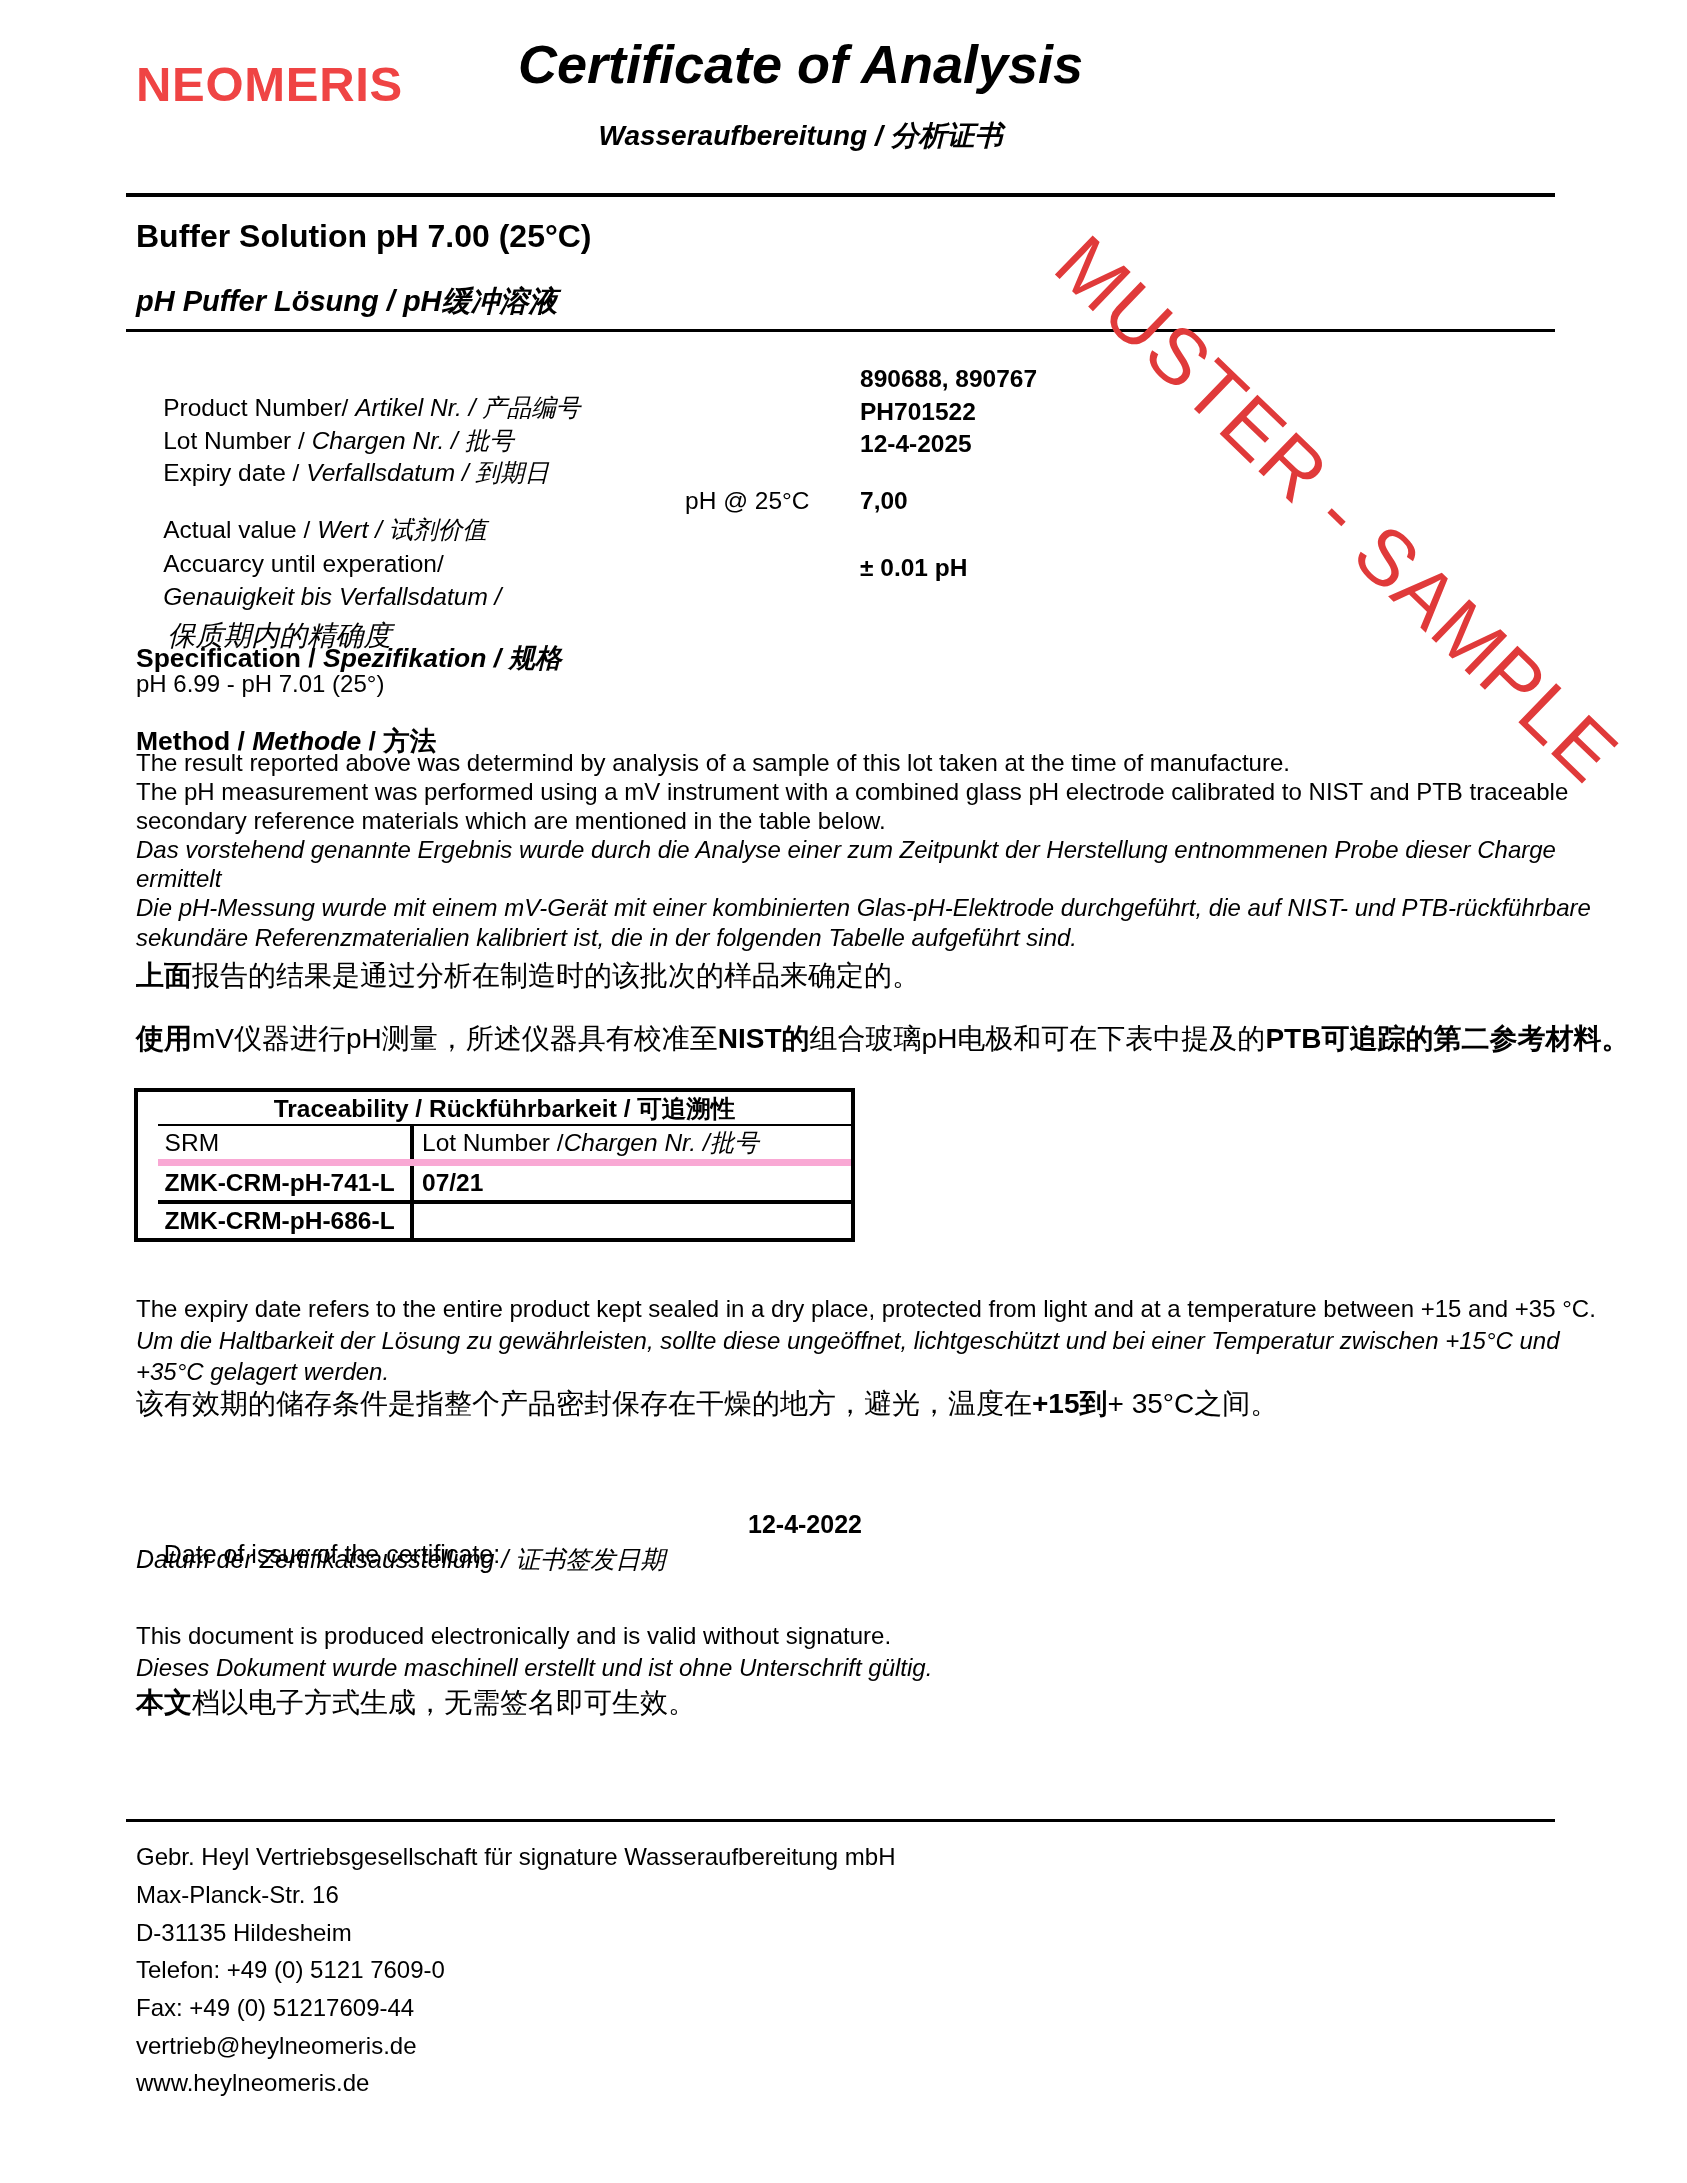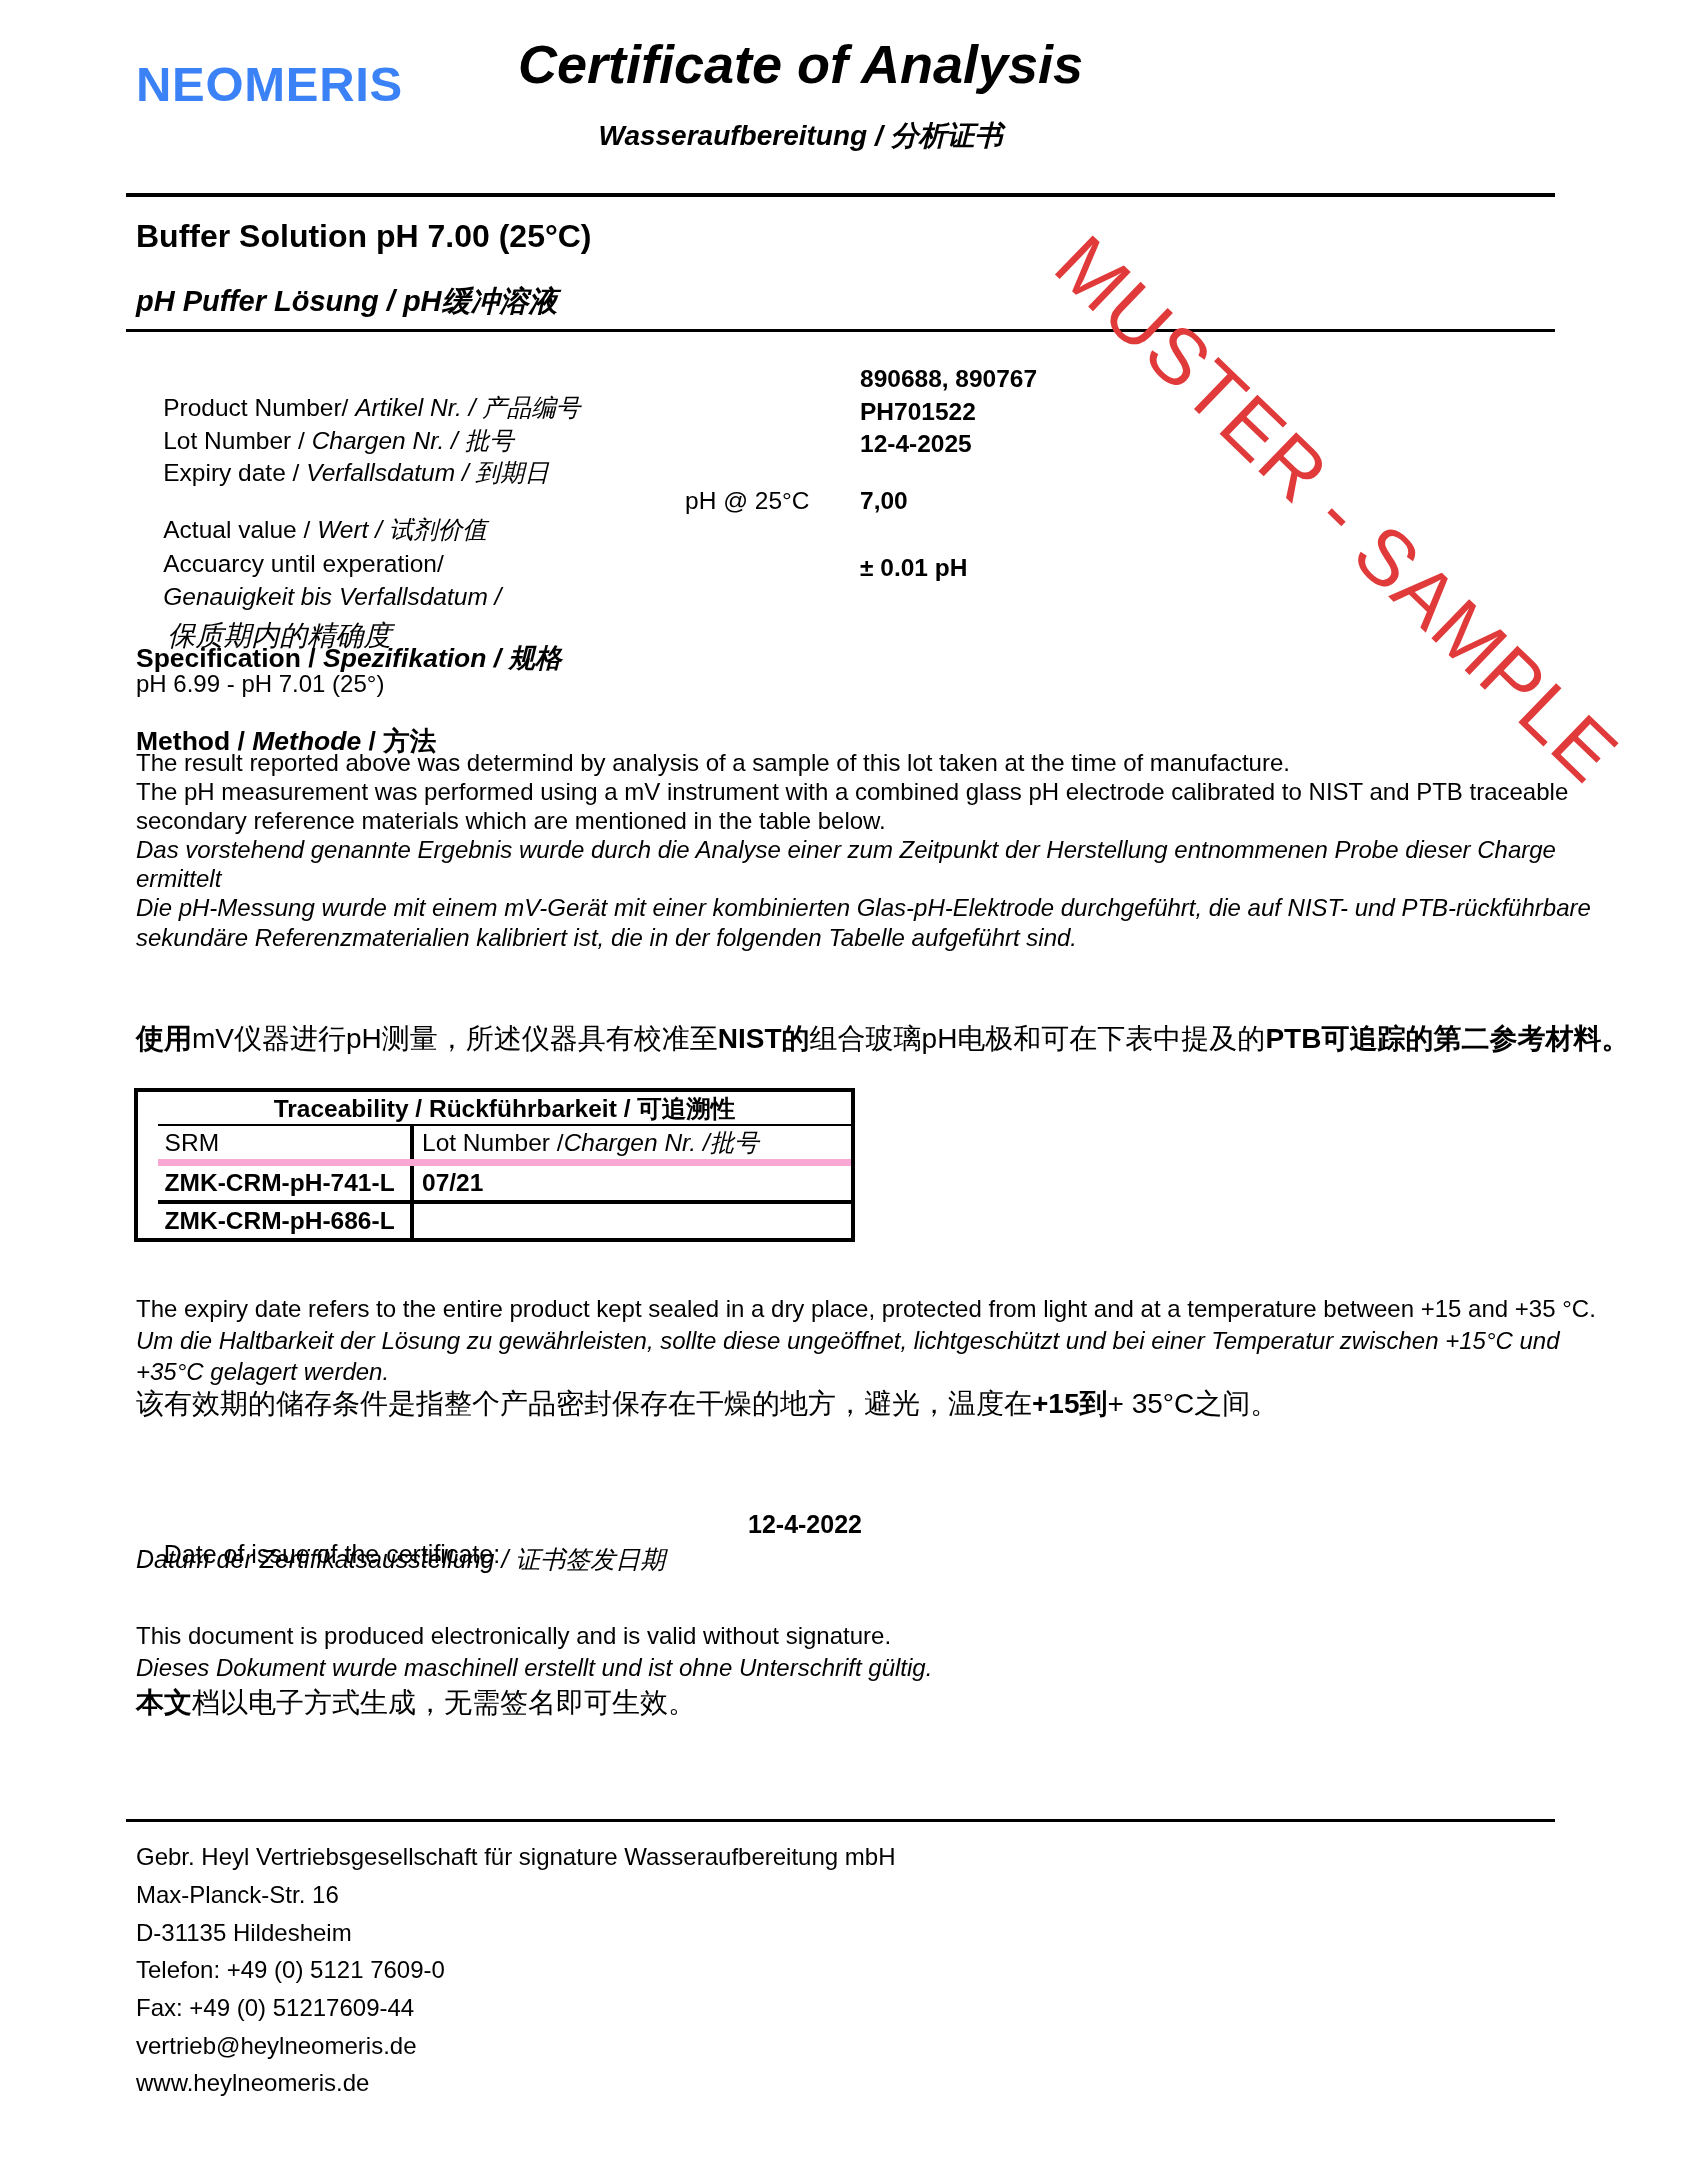--- a/index.html
+++ b/index.html
@@ -47,21 +47,21 @@
     position:absolute;left:923px;top:463px;width:827px;text-align:center;
     font-size:79px;letter-spacing:1.3px;transform:rotate(44deg);transform-origin:center;
     white-space:nowrap;z-index:9;
   }
 </style>
 </head>
 <body>
 
 <div class="page">
 
-  <div class="abs logo" style="color: #3b82f6;">NEOMERIS</div>
+  <div class="abs logo" style="color: #ef4444;">NEOMERIS</div>
   <div class="abs title">Certificate of Analysis</div>
   <div class="abs subtitle">Wasseraufbereitung / 分析证书</div>
 
   <div class="rule rule1"></div>
 
   <div class="abs h1">Buffer Solution pH 7.00 (25°C)</div>
   <div class="abs h2">pH Puffer Lösung / pH缓冲溶液</div>
 
   <div class="rule rule2"></div>
 
@@ -98,20 +98,21 @@
   <div class="abs line" style="top:670px">pH 6.99 - pH 7.01 (25°)</div>
 
   <div class="abs sec-h" style="top:718px"><span>Method / </span><span class="i">Methode</span><span> / 方法</span></div>
   <div class="abs line" style="top:749px">The result reported above was determind by analysis of a sample of this lot taken at the time of manufacture.</div>
   <div class="abs line" style="top:778px">The pH measurement was performed using a mV instrument with a combined glass pH electrode calibrated to NIST and PTB traceable</div>
   <div class="abs line" style="top:807px">secondary reference materials which are mentioned in the table below.</div>
   <div class="abs line i" style="top:836px">Das vorstehend genannte Ergebnis wurde durch die Analyse einer zum Zeitpunkt der Herstellung entnommenen Probe dieser Charge</div>
   <div class="abs line i" style="top:865px">ermittelt</div>
   <div class="abs line i" style="top:894px">Die pH-Messung wurde mit einem mV-Gerät mit einer kombinierten Glas-pH-Elektrode durchgeführt, die auf NIST- und PTB-rückführbare</div>
   <div class="abs line i" style="top:924px">sekundäre Referenzmaterialien kalibriert ist, die in der folgenden Tabelle aufgeführt sind.</div>
+  <div class="abs zh-line" style="top:959px"><span class="seg-b">上面</span><span>报告的结果是通过分析在制造时的该批次的样品来确定的。</span></div>
   <div class="abs zh-line" style="top:1022px"><span class="seg-b">使用</span><span>mV仪器进行pH测量，所述仪器具有校准至</span><span class="seg-b">NIST的</span><span>组合玻璃pH电极和可在下表中提及的</span><span class="seg-b">PTB可追踪的第二参考材料。</span></div>
 
   <div class="trace-table">
     <div class="tt-title">Traceability / Rückführbarkeit / 可追溯性</div>
     <div class="tt-head">
       <div class="tt-c1">SRM</div>
       <div class="tt-c2">
           <span>Lot Number /</span>
           <span class="i">Chargen Nr. / </span>
           <span class="i">批号</span>

